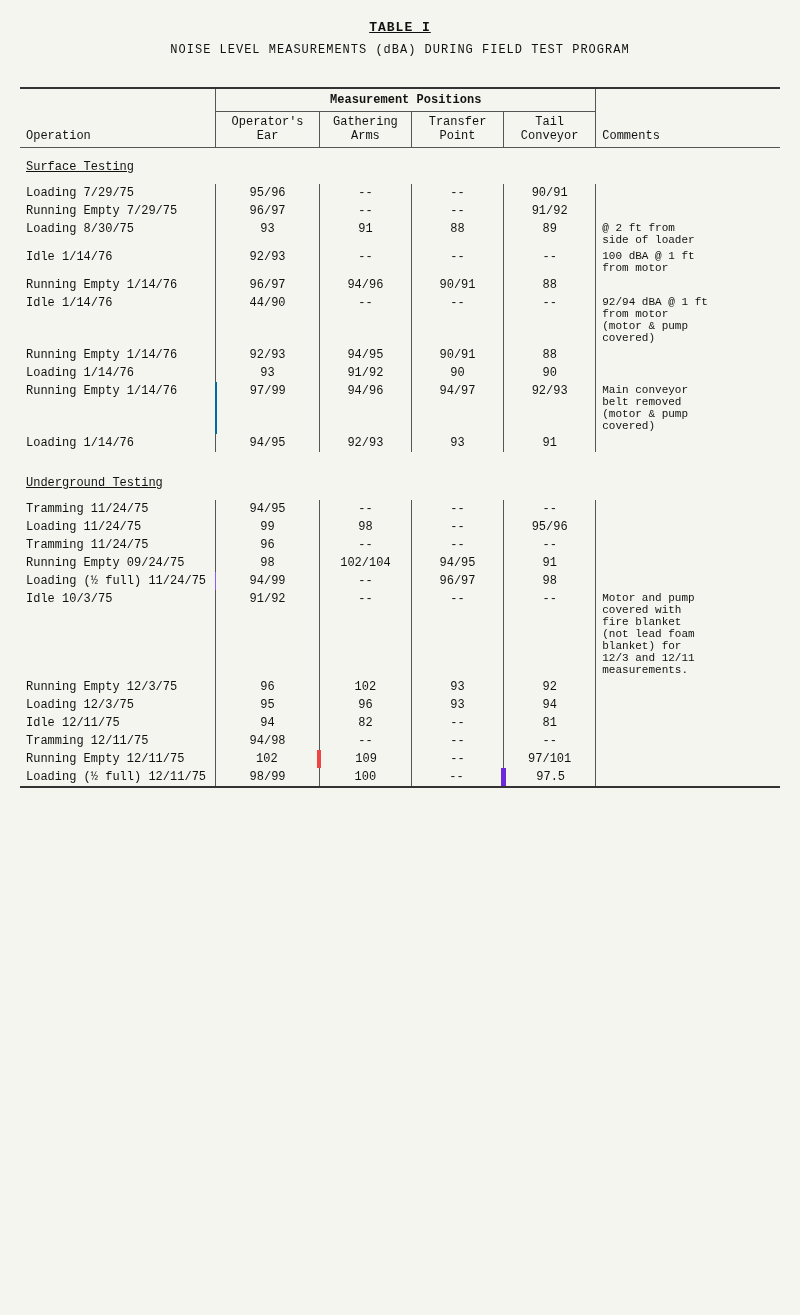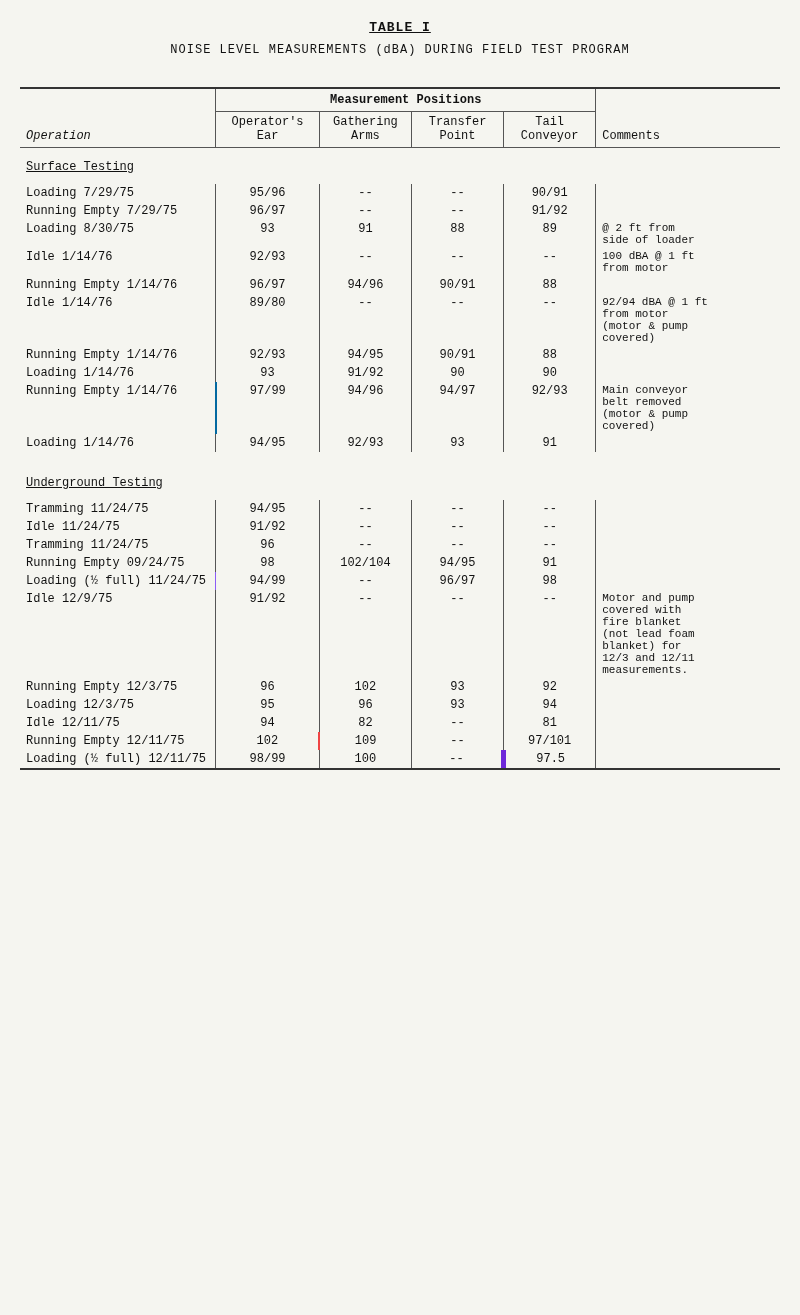--- a/index.html
+++ b/index.html
@@ -88,21 +88,21 @@
   </colgroup>
   <thead>
 
     <tr>
       <th style="border-bottom:none;"></th>
       <th colspan="4" style="border-left:1px solid #555; border-right:1px solid #555; border-bottom:1px solid #555; text-align:center; padding:4px 0 4px 0;">Measurement Positions</th>
       <th style="border-bottom:none;"></th>
     </tr>
 
     <tr class="header-row">
-      <th style="text-align:left; border-bottom:1px solid #555;font-style:italic;">Operation</th>
+      <th style="text-align:left; border-bottom:1px solid #555;">Operation</th>
       <th style="border-left:1px solid #555; border-bottom:1px solid #555; white-space:pre-line;">Operator's
 Ear</th>
       <th style="border-left:1px solid #555; border-bottom:1px solid #555; white-space:pre-line;">Gathering
 Arms</th>
       <th style="border-left:1px solid #555; border-bottom:1px solid #555; white-space:pre-line;">Transfer
 Point</th>
       <th style="border-left:1px solid #555; border-right:1px solid #555; border-bottom:1px solid #555; white-space:pre-line;">Tail
 Conveyor</th>
       <th style="text-align:left; border-bottom:1px solid #555;">Comments</th>
     </tr>
@@ -149,21 +149,21 @@
         <tr class="data-row">
       <td class="operation-col">Running Empty 1/14/76</td>
       <td style="border-left:1px solid #555;">96/97</td>
       <td style="border-left:1px solid #555;">94/96</td>
       <td style="border-left:1px solid #555;">90/91</td>
       <td style="border-left:1px solid #555; border-right:1px solid #555;">88</td>
       <td class="comments-col"></td>
     </tr>
         <tr class="data-row">
       <td class="operation-col">Idle 1/14/76</td>
-      <td style="border-left:1px solid #555;">89/80</td>
+      <td style="border-left:1px solid #555;">44/90</td>
       <td style="border-left:1px solid #555;">--</td>
       <td style="border-left:1px solid #555;">--</td>
       <td style="border-left:1px solid #555; border-right:1px solid #555;">--</td>
       <td class="comments-col">92/94 dBA @ 1 ft<br>from motor<br>(motor &amp; pump<br>covered)</td>
     </tr>
         <tr class="data-row">
       <td class="operation-col">Running Empty 1/14/76</td>
       <td style="border-left:1px solid #555;">92/93</td>
       <td style="border-left:1px solid #555;">94/95</td>
       <td style="border-left:1px solid #555;">90/91</td>
@@ -205,25 +205,25 @@
         </tr>
         <tr class="data-row">
       <td class="operation-col">Tramming 11/24/75</td>
       <td style="border-left:1px solid #555;">94/95</td>
       <td style="border-left:1px solid #555;">--</td>
       <td style="border-left:1px solid #555;">--</td>
       <td style="border-left:1px solid #555; border-right:1px solid #555;">--</td>
       <td class="comments-col"></td>
     </tr>
         <tr class="data-row">
-      <td class="operation-col">Idle 11/24/75</td>
-      <td style="border-left:1px solid #555;">91/92</td>
-      <td style="border-left:1px solid #555;">--</td>
-      <td style="border-left:1px solid #555;">--</td>
-      <td style="border-left:1px solid #555; border-right:1px solid #555;">--</td>
+      <td class="operation-col">Loading 11/24/75</td>
+      <td style="border-left:1px solid #555;">99</td>
+      <td style="border-left:1px solid #555;">98</td>
+      <td style="border-left:1px solid #555;">--</td>
+      <td style="border-left:1px solid #555; border-right:1px solid #555;">95/96</td>
       <td class="comments-col"></td>
     </tr>
         <tr class="data-row">
       <td class="operation-col">Tramming 11/24/75</td>
       <td style="border-left:1px solid #555;">96</td>
       <td style="border-left:1px solid #555;">--</td>
       <td style="border-left:1px solid #555;">--</td>
       <td style="border-left:1px solid #555; border-right:1px solid #555;">--</td>
       <td class="comments-col"></td>
     </tr>
@@ -237,21 +237,21 @@
     </tr>
         <tr class="data-row">
       <td class="operation-col">Loading (½ full) 11/24/75</td>
       <td style="border-left:1px solid #8b5cf6;">94/99</td>
       <td style="border-left:1px solid #555;">--</td>
       <td style="border-left:1px solid #555;">96/97</td>
       <td style="border-left:1px solid #555; border-right:1px solid #555;">98</td>
       <td class="comments-col"></td>
     </tr>
         <tr class="data-row">
-      <td class="operation-col">Idle 12/9/75</td>
+      <td class="operation-col">Idle 10/3/75</td>
       <td style="border-left:1px solid #555;">91/92</td>
       <td style="border-left:1px solid #555;">--</td>
       <td style="border-left:1px solid #555;">--</td>
       <td style="border-left:1px solid #555; border-right:1px solid #555;">--</td>
       <td class="comments-col">Motor and pump<br>covered with<br>fire blanket<br>(not lead foam<br>blanket) for<br>12/3 and 12/11<br>measurements.</td>
     </tr>
         <tr class="data-row">
       <td class="operation-col">Running Empty 12/3/75</td>
       <td style="border-left:1px solid #555;">96</td>
       <td style="border-left:1px solid #555;">102</td>
@@ -269,23 +269,31 @@
     </tr>
         <tr class="data-row">
       <td class="operation-col">Idle 12/11/75</td>
       <td style="border-left:1px solid #555;">94</td>
       <td style="border-left:1px solid #555;margin-left:8px;">82</td>
       <td style="border-left:1px solid #555;">--</td>
       <td style="border-left:1px solid #555; border-right:1px solid #555;">81</td>
       <td class="comments-col"></td>
     </tr>
         <tr class="data-row">
+      <td class="operation-col">Tramming 12/11/75</td>
+      <td style="border-left:1px solid #555;">94/98</td>
+      <td style="border-left:1px solid #555;">--</td>
+      <td style="border-left:1px solid #555;">--</td>
+      <td style="border-left:1px solid #555; border-right:1px solid #555;">--</td>
+      <td class="comments-col"></td>
+    </tr>
+        <tr class="data-row">
       <td class="operation-col">Running Empty 12/11/75</td>
       <td style="border-left:1px solid #555;">102</td>
-      <td style="border-left:2px solid #ef4444;">109</td>
+      <td style="border-left:4px solid #ef4444;">109</td>
       <td style="border-left:1px solid #555;">--</td>
       <td style="border-left:1px solid #555; border-right:1px solid #555;">97/101</td>
       <td class="comments-col"></td>
     </tr>
         <tr class="data-row">
       <td class="operation-col">Loading (½ full) 12/11/75</td>
       <td style="border-left:1px solid #555;">98/99</td>
       <td style="border-left:1px solid #555;">100</td>
       <td style="border-left:1px solid #555;">--</td>
       <td style="border-left:5px solid #6d28d9; border-right:1px solid #555;">97.5</td>

